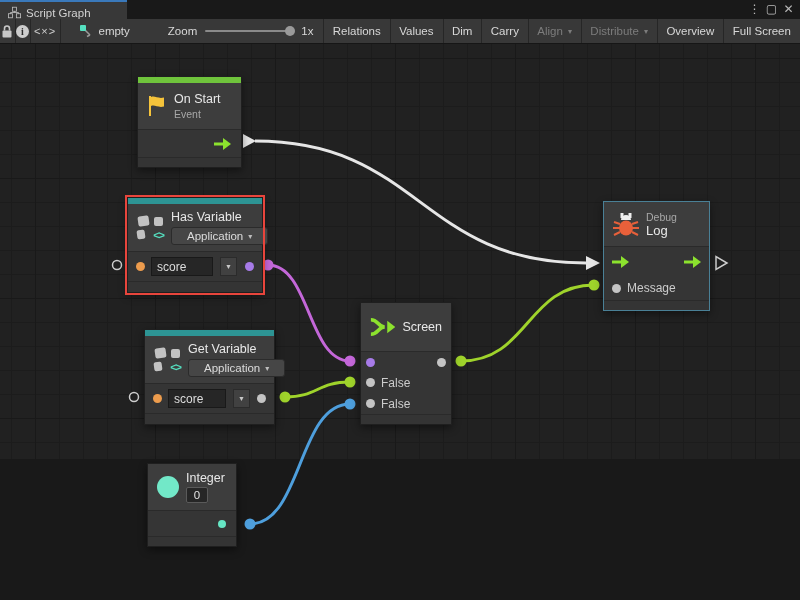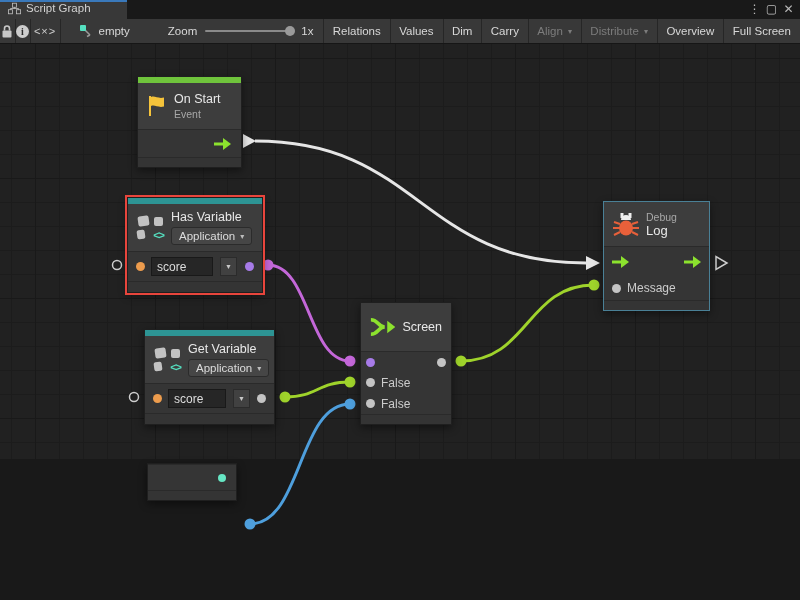--- a/index.html
+++ b/index.html
@@ -3,21 +3,21 @@
 <meta charset="utf-8">
 <style>
   * { margin:0; padding:0; box-sizing:border-box; }
   html,body { width:800px; height:600px; overflow:hidden; }
   body { font-family:"Liberation Sans", sans-serif; background:#191919; position:relative; }
 
   
   .tabbar { position:absolute; left:0; top:0; width:800px; height:19px; background:#191919;
             display:flex; align-items:stretch; }
   .tab { width:127px; background:#383838; border-top:2px solid #3a79bb; display:flex;
-         align-items:flex-start; gap:5px; padding:0 8px; color:#d2d2d2; font-size:11.5px; }
+         align-items:flex-end; gap:5px; padding:0 8px; color:#d2d2d2; font-size:11.5px; }
   .win-controls { margin-left:auto; display:flex; align-items:center; gap:2px; padding-right:4px; }
   .win-btn { color:#bbbbbb; font-size:12px; width:15px; text-align:center; cursor:default; line-height:17px; }
 
   
   .toolbar { position:absolute; left:0; top:19px; width:800px; height:25px; background:#383838;
              border-bottom:1px solid #161616; display:flex; align-items:stretch; color:#d8d8d8;
              font-size:11.5px; }
   .tb-btn { display:flex; align-items:center; justify-content:center; padding:0 9px; white-space:nowrap; }
   .tb-sep { width:1px; background:#262626; }
   .tb-icon-btn { width:34px; display:flex; align-items:center; justify-content:center; }
@@ -52,21 +52,21 @@
   .n-sub { font-size:10.5px; color:#a8a8a8; margin-top:2px; }
   .n-row { display:flex; align-items:center; background:#353535; border-top:1px solid #2a2a2a;
            padding:8px 8px; gap:6px; }
   .n-footer { background:#343434; border-top:1px solid #2a2a2a; }
   .dot { width:9px; height:9px; border-radius:50%; flex:0 0 auto; }
   .dot-orange { background:#ed9c4d; }
   .dot-purple { background:#a77be8; }
   .dot-gray { background:#c4c4c4; }
   .dot-cyan  { background:#66e6c4; }
   .dropdown { display:inline-flex; align-items:center; gap:5px; background:#464646; border:1px solid #2b2b2b;
-              border-radius:3px; height:18px; padding:0 7px; font-size:11.5px; color:#dcdcdc; }
+              border-radius:3px; height:18px; padding:0 15px; font-size:11.5px; color:#dcdcdc; }
   .dd-arrow { font-size:8px; color:#bdbdbd; }
   .field { background:#262626; border:1px solid #191919; height:19px; display:flex; align-items:center;
            padding:0 5px; font-size:12px; color:#dcdcdc; }
   .field-btn { width:17px; height:19px; background:#414141; border:1px solid #2b2b2b; display:flex;
                align-items:center; justify-content:center; font-size:7px; color:#c8c8c8; margin-left:1px; }
   .port-label { font-size:12px; color:#cccccc; }
 
   .selected-red { outline:2px solid #e8453c; }
   .focus-blue  { border:1px solid #4a8096; }
 
@@ -320,19 +320,26 @@
       </svg>
     </div>
     <div class="n-row" style="height:24px; border-top:none;">
       <span class="dot dot-gray"></span>
       <span class="port-label">Message</span>
     </div>
     <div class="n-footer" style="height:10px;"></div>
   </div>
 
   <div class="node" style="left:147px; top:419px; width:90px;">
+    <div class="n-header" style="height:46px;">
+      <span class="int-circle"></span>
+      <div>
+        <div class="n-title">Integer</div>
+        <div class="val-field">0</div>
+      </div>
+    </div>
     <div class="n-row" style="height:26px; justify-content:flex-end; padding-right:10px;">
       <span class="dot dot-cyan" style="width:8px; height:8px;"></span>
     </div>
     <div class="n-footer" style="height:10px;"></div>
   </div>
 
 </div>
 
 </body></html>

